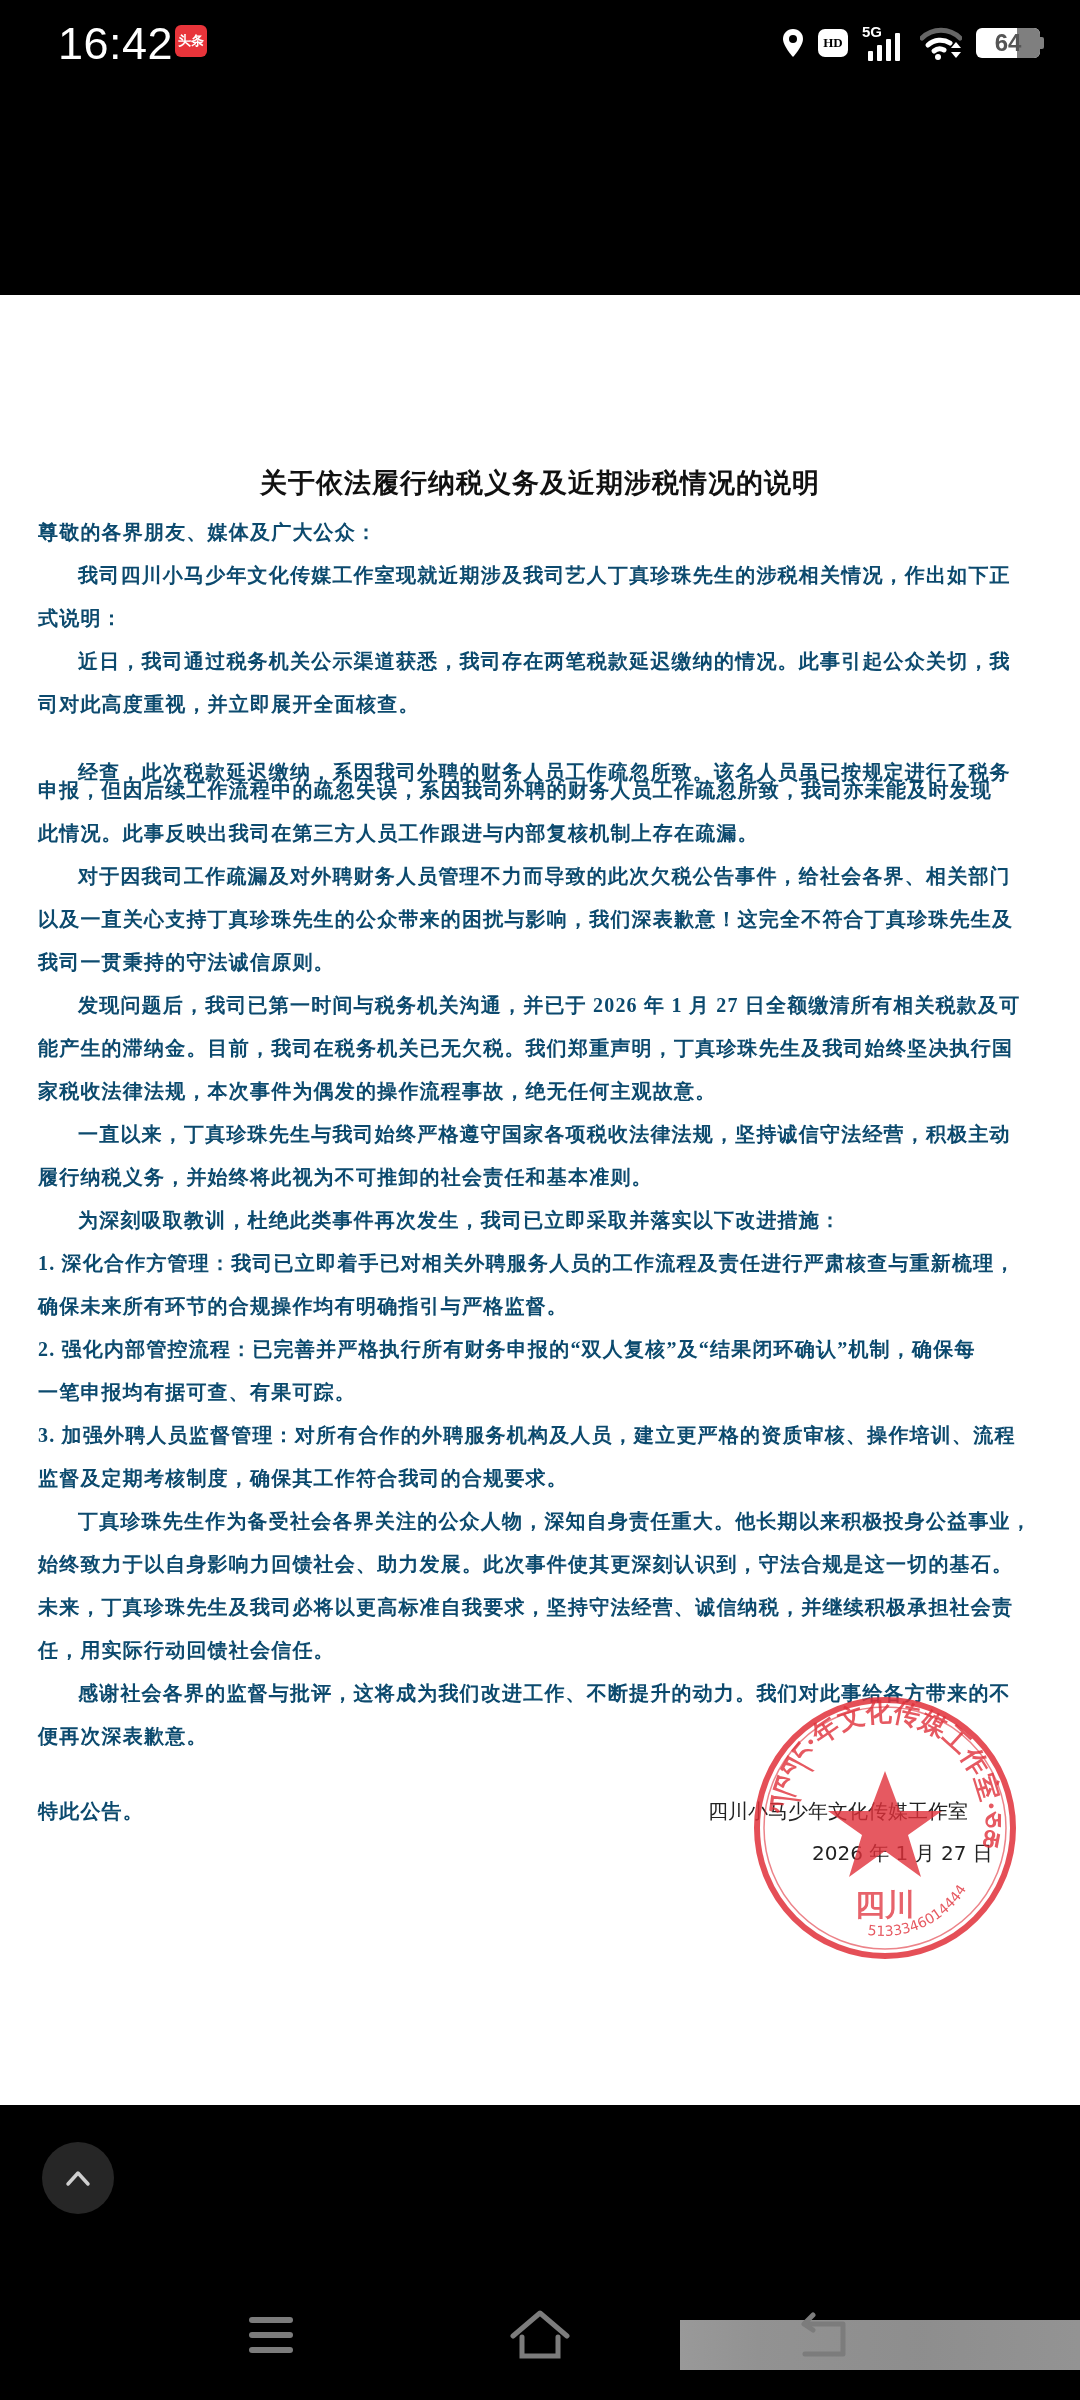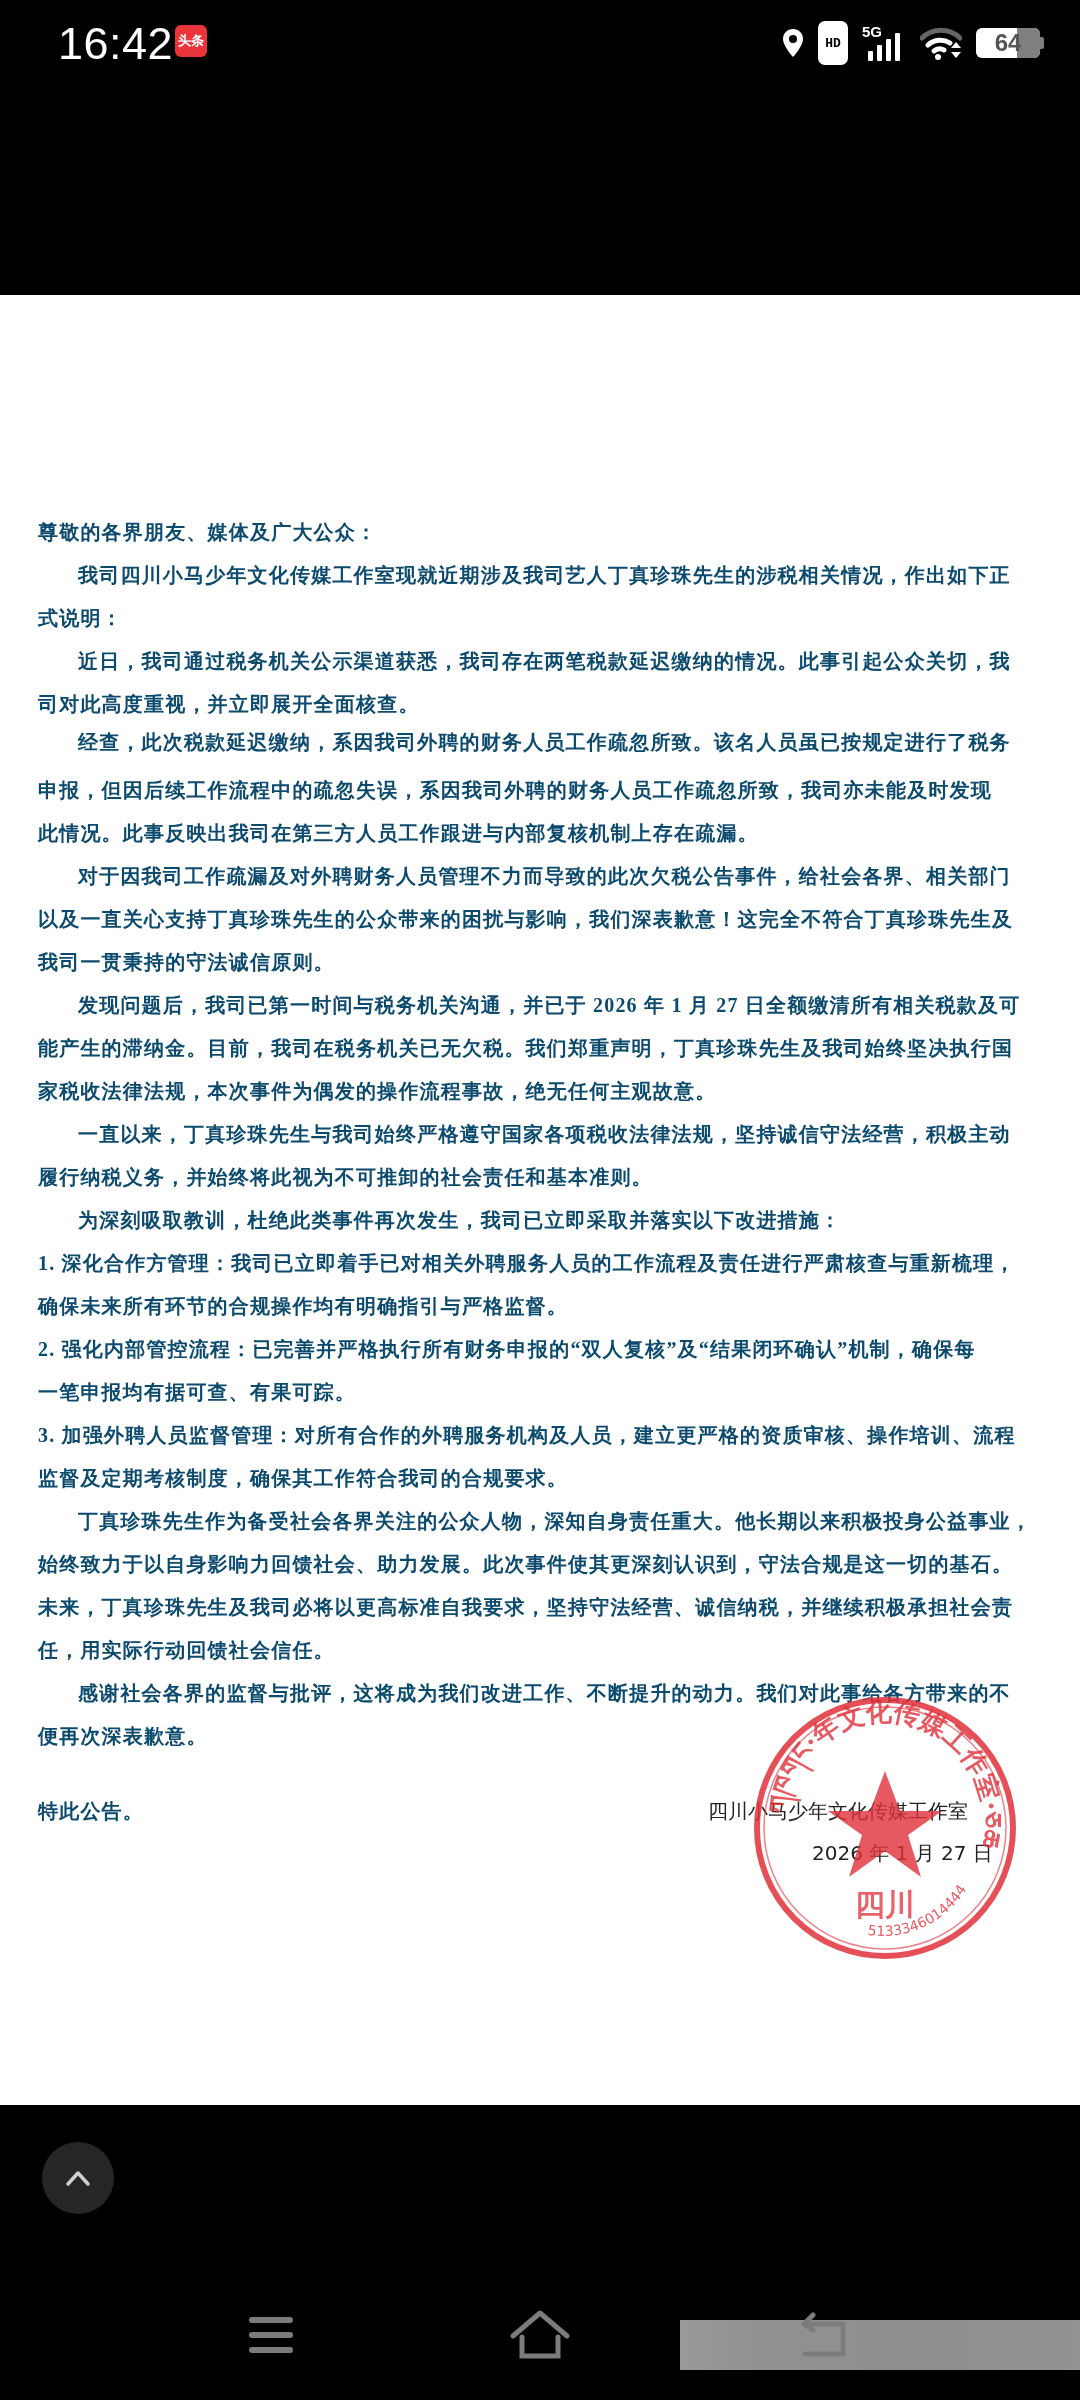--- a/index.html
+++ b/index.html
@@ -4,21 +4,21 @@
 <style>
   * { box-sizing: border-box; margin: 0; padding: 0; }
   html, body { width: 1080px; height: 2400px; background: #000; overflow: hidden; }
   body { position: relative; font-family: "DejaVu Sans", sans-serif; }
 
   
   .status-bar { position: absolute; left: 0; top: 0; width: 1080px; height: 90px; background: #000; color: #fff; }
   .status-time { position: absolute; left: 58px; top: 18px; font-family: "Liberation Sans", sans-serif; font-size: 45px; letter-spacing: 0.5px; }
   .app-badge { position: absolute; left: 175px; top: 25px; width: 32px; height: 32px; background: #e8343a; border-radius: 6px; color: #fff; font-size: 13px; font-weight: bold; display: flex; align-items: center; justify-content: center; }
   .status-icons { position: absolute; right: 36px; top: 20px; height: 46px; display: flex; align-items: center; gap: 14px; }
-  .hd-badge { width: 30px; height: 44px; background: #fff; color: #000; border-radius: 7px; font-size: 13px; font-weight: bold; display: flex; align-items: center; justify-content: center; font-family: Liberation Mono, monospace; }
+  .hd-badge { width: 30px; height: 28px; background: #fff; color: #000; border-radius: 7px; font-size: 13px; font-weight: bold; display: flex; align-items: center; justify-content: center; font-family: Liberation Serif, serif; }
   .signal { position: relative; width: 44px; height: 40px; }
   .signal .label { position: absolute; left: 0; top: 0; font-size: 15px; font-weight: bold; font-family: "Liberation Sans", sans-serif; }
   .signal .bar { position: absolute; bottom: 2px; width: 5px; background: #fff; border-radius: 1px; }
   .battery { position: relative; width: 64px; height: 30px; background: #fff; border-radius: 6px; overflow: hidden; }
   .battery .empty { position: absolute; right: 0; top: 0; width: 23px; height: 30px; background: #7f7f7f; }
   .battery .pct { position: absolute; left: 0; top: 0; width: 64px; height: 20px; text-align: center; line-height: 30px; color: #555; font-size: 24px; font-weight: bold; font-family: "Liberation Sans", sans-serif; }
   .battery-nub { width: 4px; height: 12px; background: #7f7f7f; border-radius: 0 2px 2px 0; margin-left: -12px; }
 
   
   .doc { position: absolute; left: 0; top: 295px; width: 1080px; height: 1810px; background: #fff; }
@@ -67,27 +67,28 @@
       <div class="battery">
         <div class="empty"></div>
         <div class="pct">64</div>
       </div>
       <div class="battery-nub" style="margin-left:0;"></div>
     </div>
   </div>
 </div>
 
 <div class="doc">
+  <div class="doc-title">关于依法履行纳税义务及近期涉税情况的说明</div>
   <div class="doc-line" style="top:224px;">尊敬的各界朋友、媒体及广大公众：</div>
   <div id="doc-lines">
       <div class="doc-line indent" style="top: 267px;">我司四川小马少年文化传媒工作室现就近期涉及我司艺人丁真珍珠先生的涉税相关情况，作出如下正</div>
       <div class="doc-line" style="top: 310px;">式说明：</div>
       <div class="doc-line indent" style="top: 353px;">近日，我司通过税务机关公示渠道获悉，我司存在两笔税款延迟缴纳的情况。此事引起公众关切，我</div>
       <div class="doc-line" style="top: 396px;">司对此高度重视，并立即展开全面核查。</div>
-      <div class="doc-line indent" style="top: 434px;">经查，此次税款延迟缴纳，系因我司外聘的财务人员工作疏忽所致。该名人员虽已按规定进行了税务</div>
+      <div class="doc-line indent" style="top: 464px;">经查，此次税款延迟缴纳，系因我司外聘的财务人员工作疏忽所致。该名人员虽已按规定进行了税务</div>
       <div class="doc-line" style="top: 482px;">申报，但因后续工作流程中的疏忽失误，系因我司外聘的财务人员工作疏忽所致，我司亦未能及时发现</div>
       <div class="doc-line" style="top: 525px;">此情况。此事反映出我司在第三方人员工作跟进与内部复核机制上存在疏漏。</div>
       <div class="doc-line indent" style="top: 568px;">对于因我司工作疏漏及对外聘财务人员管理不力而导致的此次欠税公告事件，给社会各界、相关部门</div>
       <div class="doc-line" style="top: 611px;">以及一直关心支持丁真珍珠先生的公众带来的困扰与影响，我们深表歉意！这完全不符合丁真珍珠先生及</div>
       <div class="doc-line" style="top: 654px;">我司一贯秉持的守法诚信原则。</div>
       <div class="doc-line indent" style="top: 697px;">发现问题后，我司已第一时间与税务机关沟通，并已于 2026 年 1 月 27 日全额缴清所有相关税款及可</div>
       <div class="doc-line" style="top: 740px;">能产生的滞纳金。目前，我司在税务机关已无欠税。我们郑重声明，丁真珍珠先生及我司始终坚决执行国</div>
       <div class="doc-line" style="top: 783px;">家税收法律法规，本次事件为偶发的操作流程事故，绝无任何主观故意。</div>
       <div class="doc-line indent" style="top: 826px;">一直以来，丁真珍珠先生与我司始终严格遵守国家各项税收法律法规，坚持诚信守法经营，积极主动</div>
       <div class="doc-line" style="top: 869px;">履行纳税义务，并始终将此视为不可推卸的社会责任和基本准则。</div>

